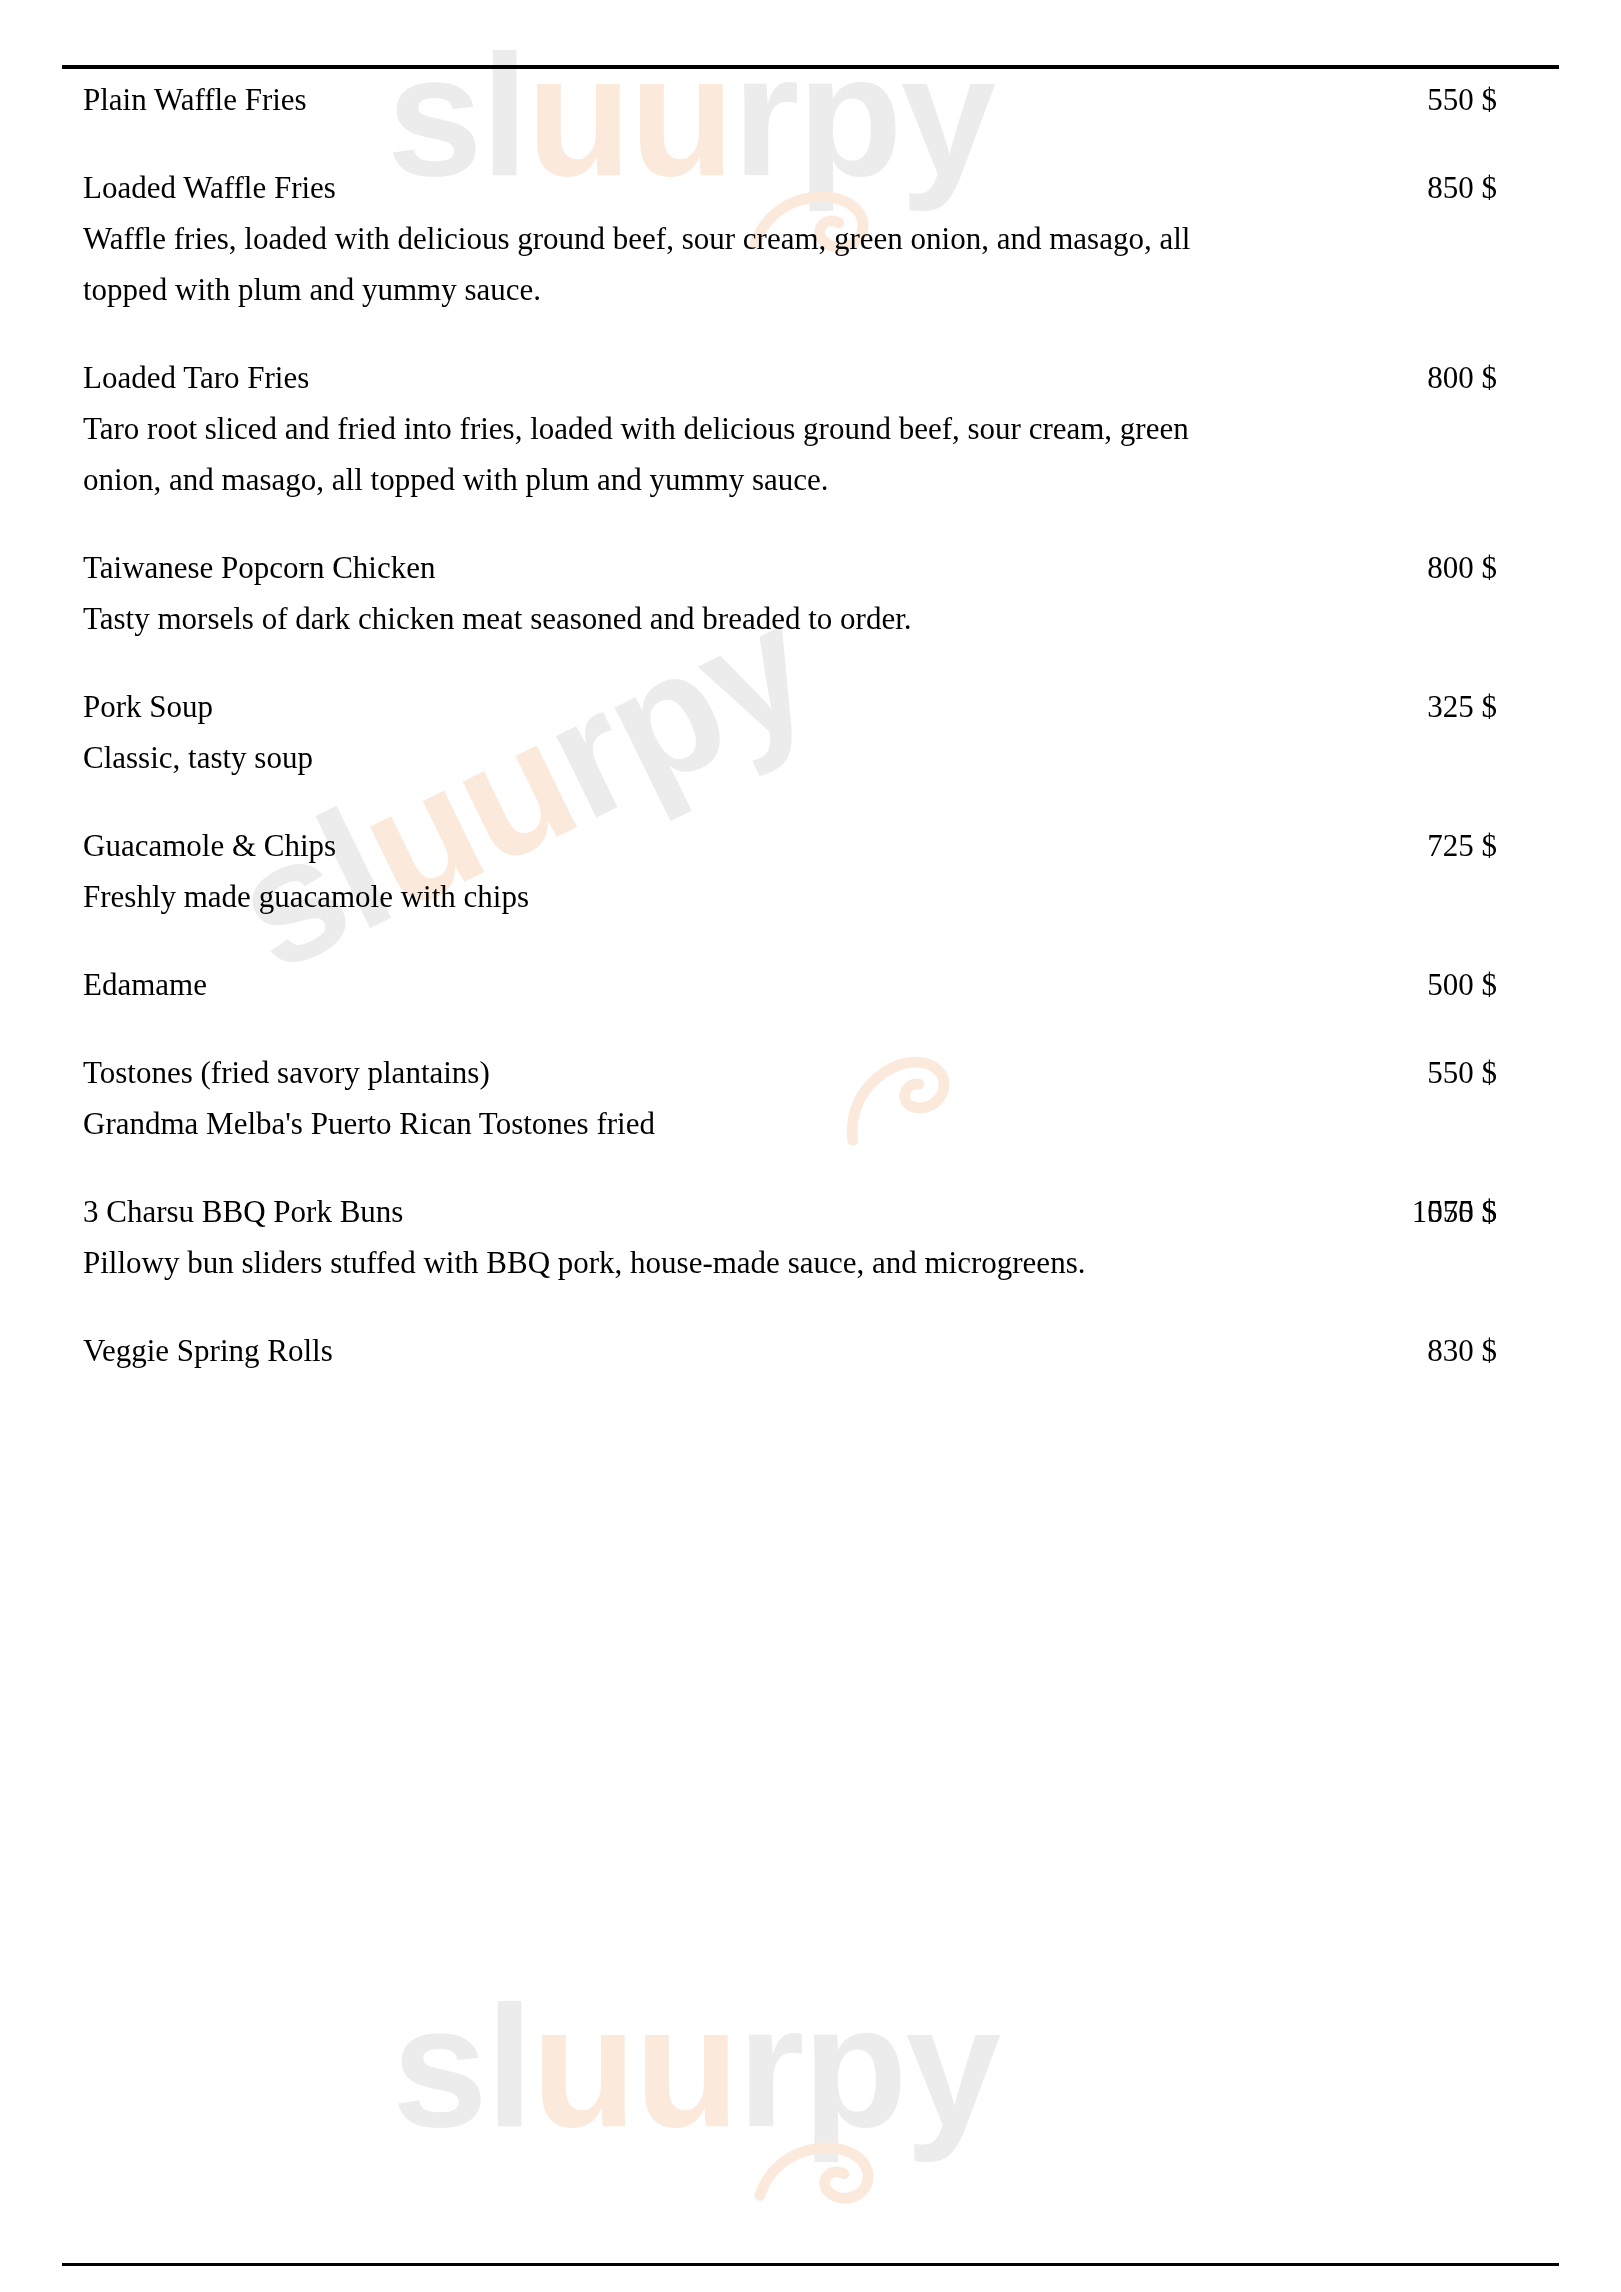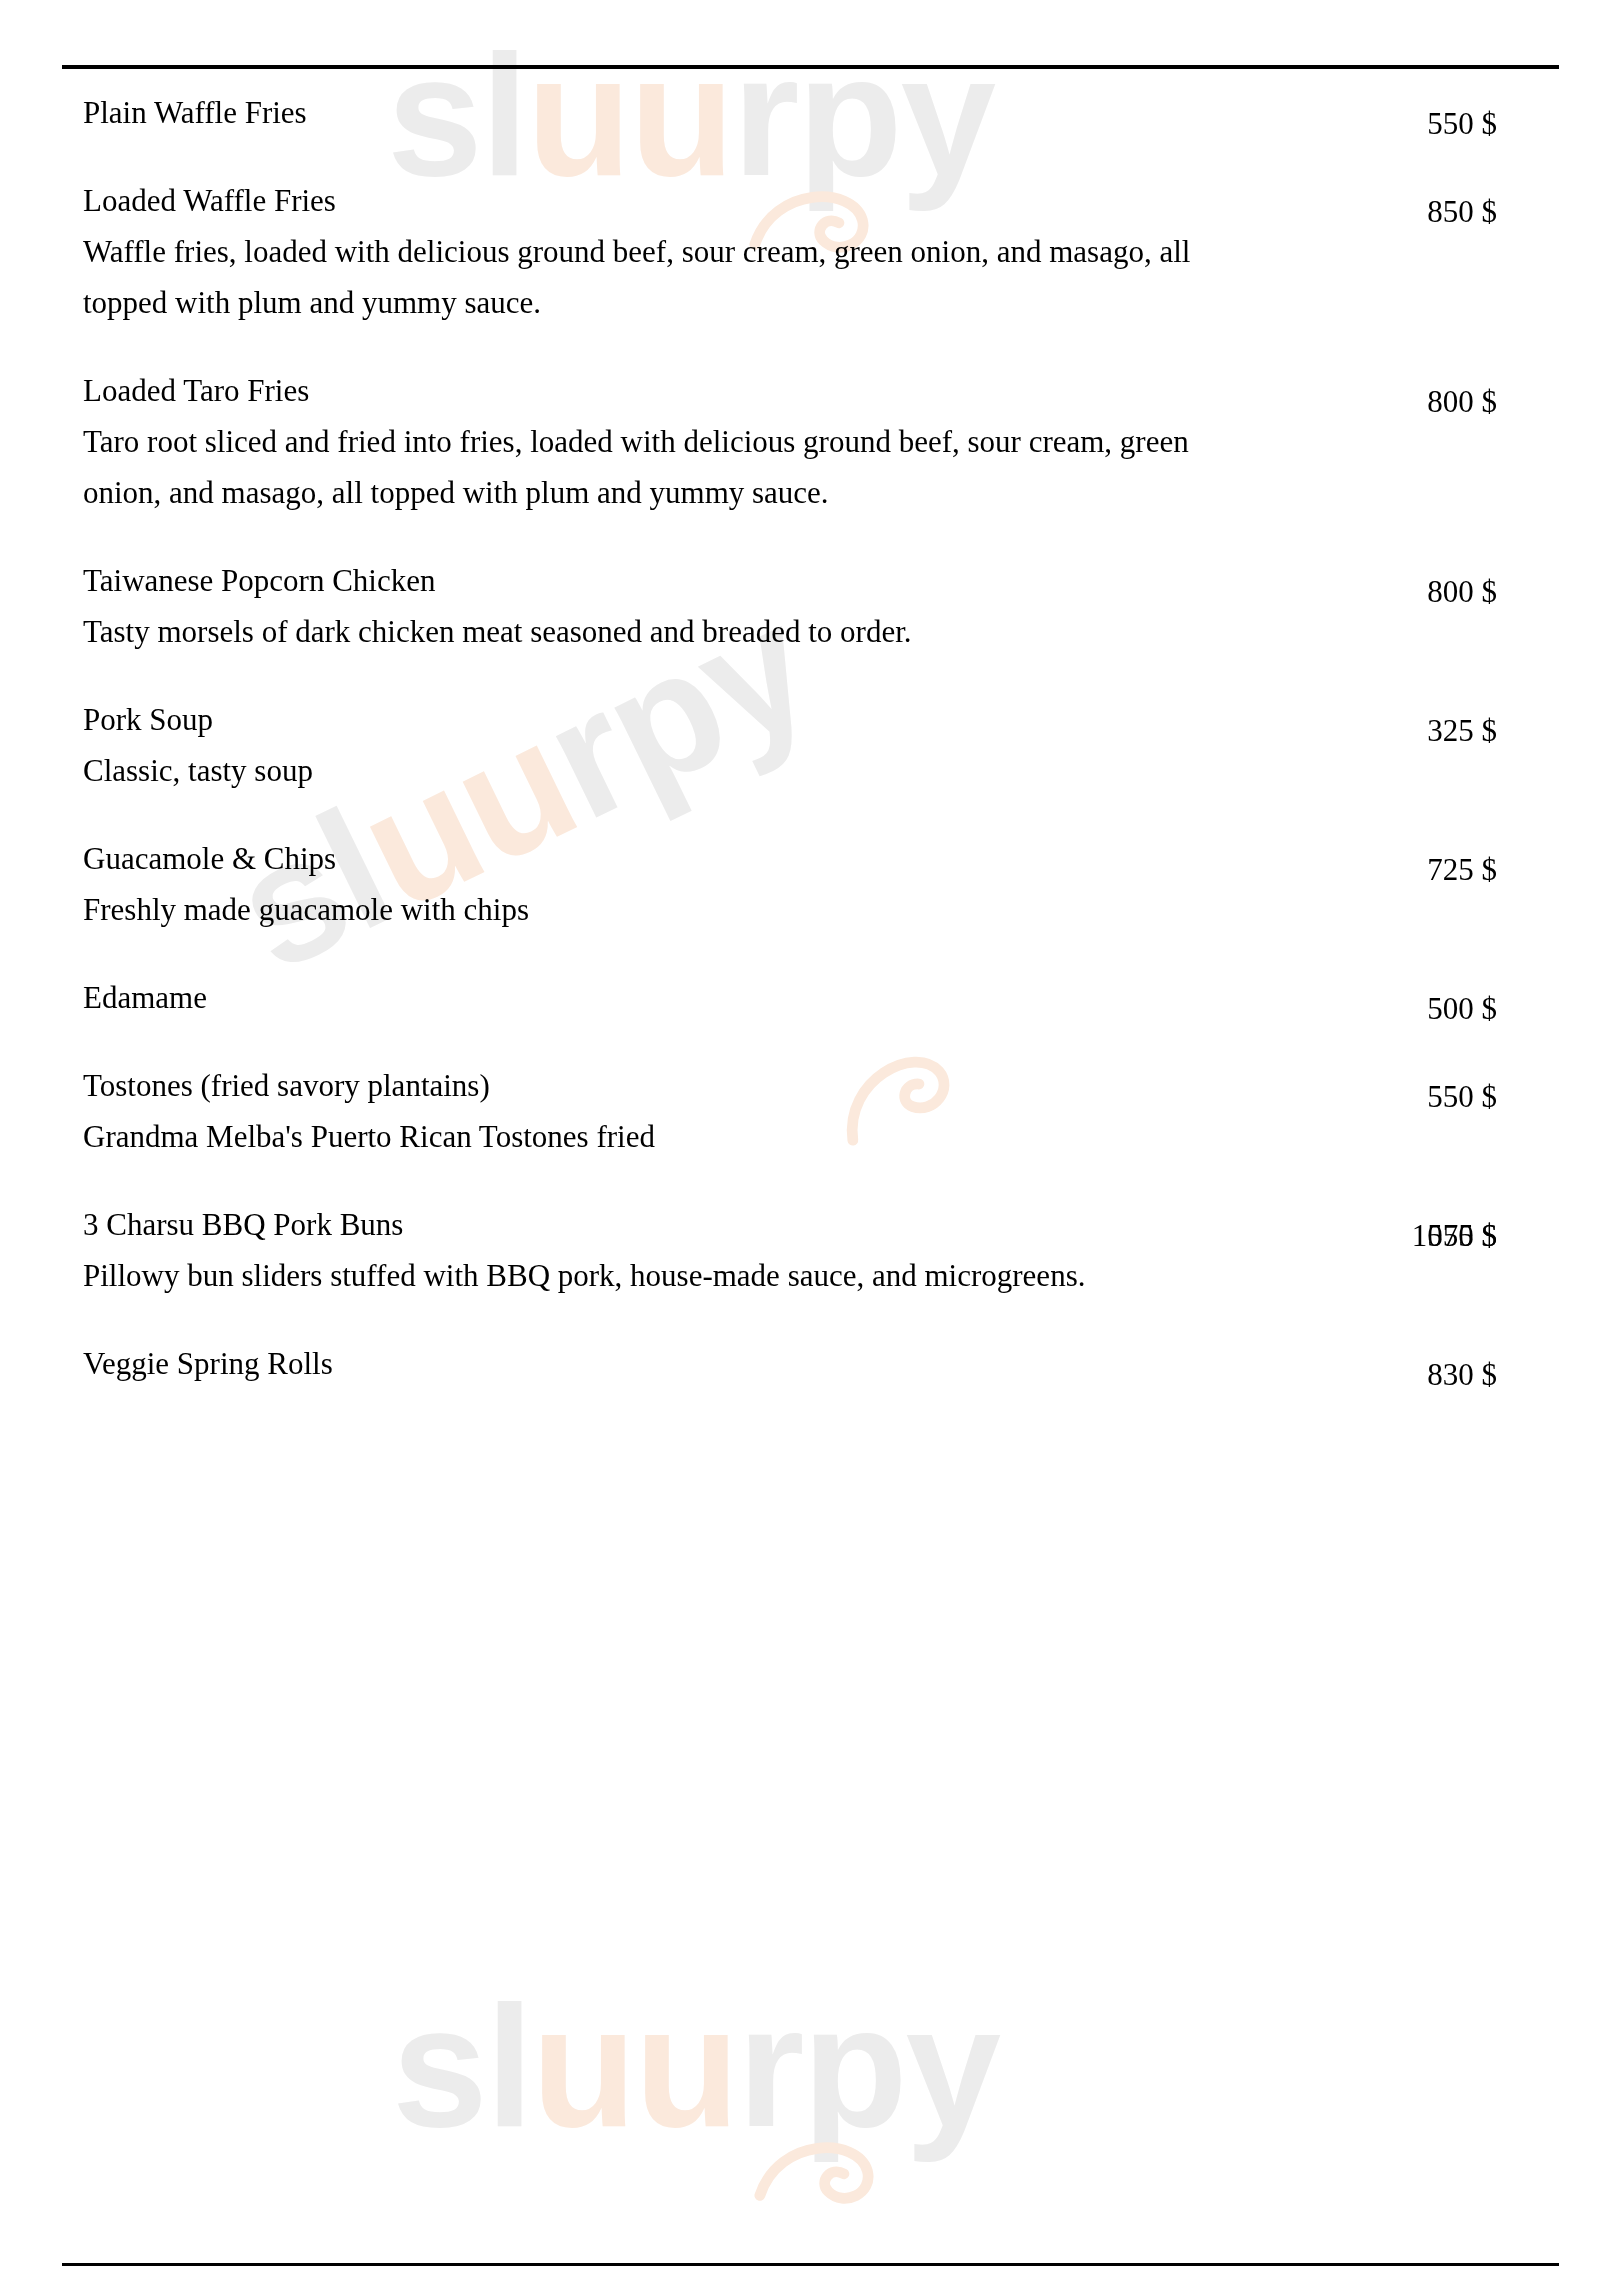--- a/index.html
+++ b/index.html
@@ -65,32 +65,31 @@
   }
 
   .item {
     position: relative;
     padding: 0 62px 0 83px;
     margin-bottom: 37px;
   }
   .item-head {
     position: relative;
     display: block;
-    margin-top: 13px;
   }
   .item-name {
     font-size: 31px;
     line-height: 51px;
     display: inline-block;
     max-width: 1108px;
   }
   .item-price {
     position: absolute;
     right: 62px;
-    top: 11px;
+    top: 0;
     width: 216px;
     text-align: right;
     font-size: 31px;
     line-height: 51px;
   }
   .item-desc {
     font-size: 31px;
     line-height: 51px;
     max-width: 1166px;
   }

